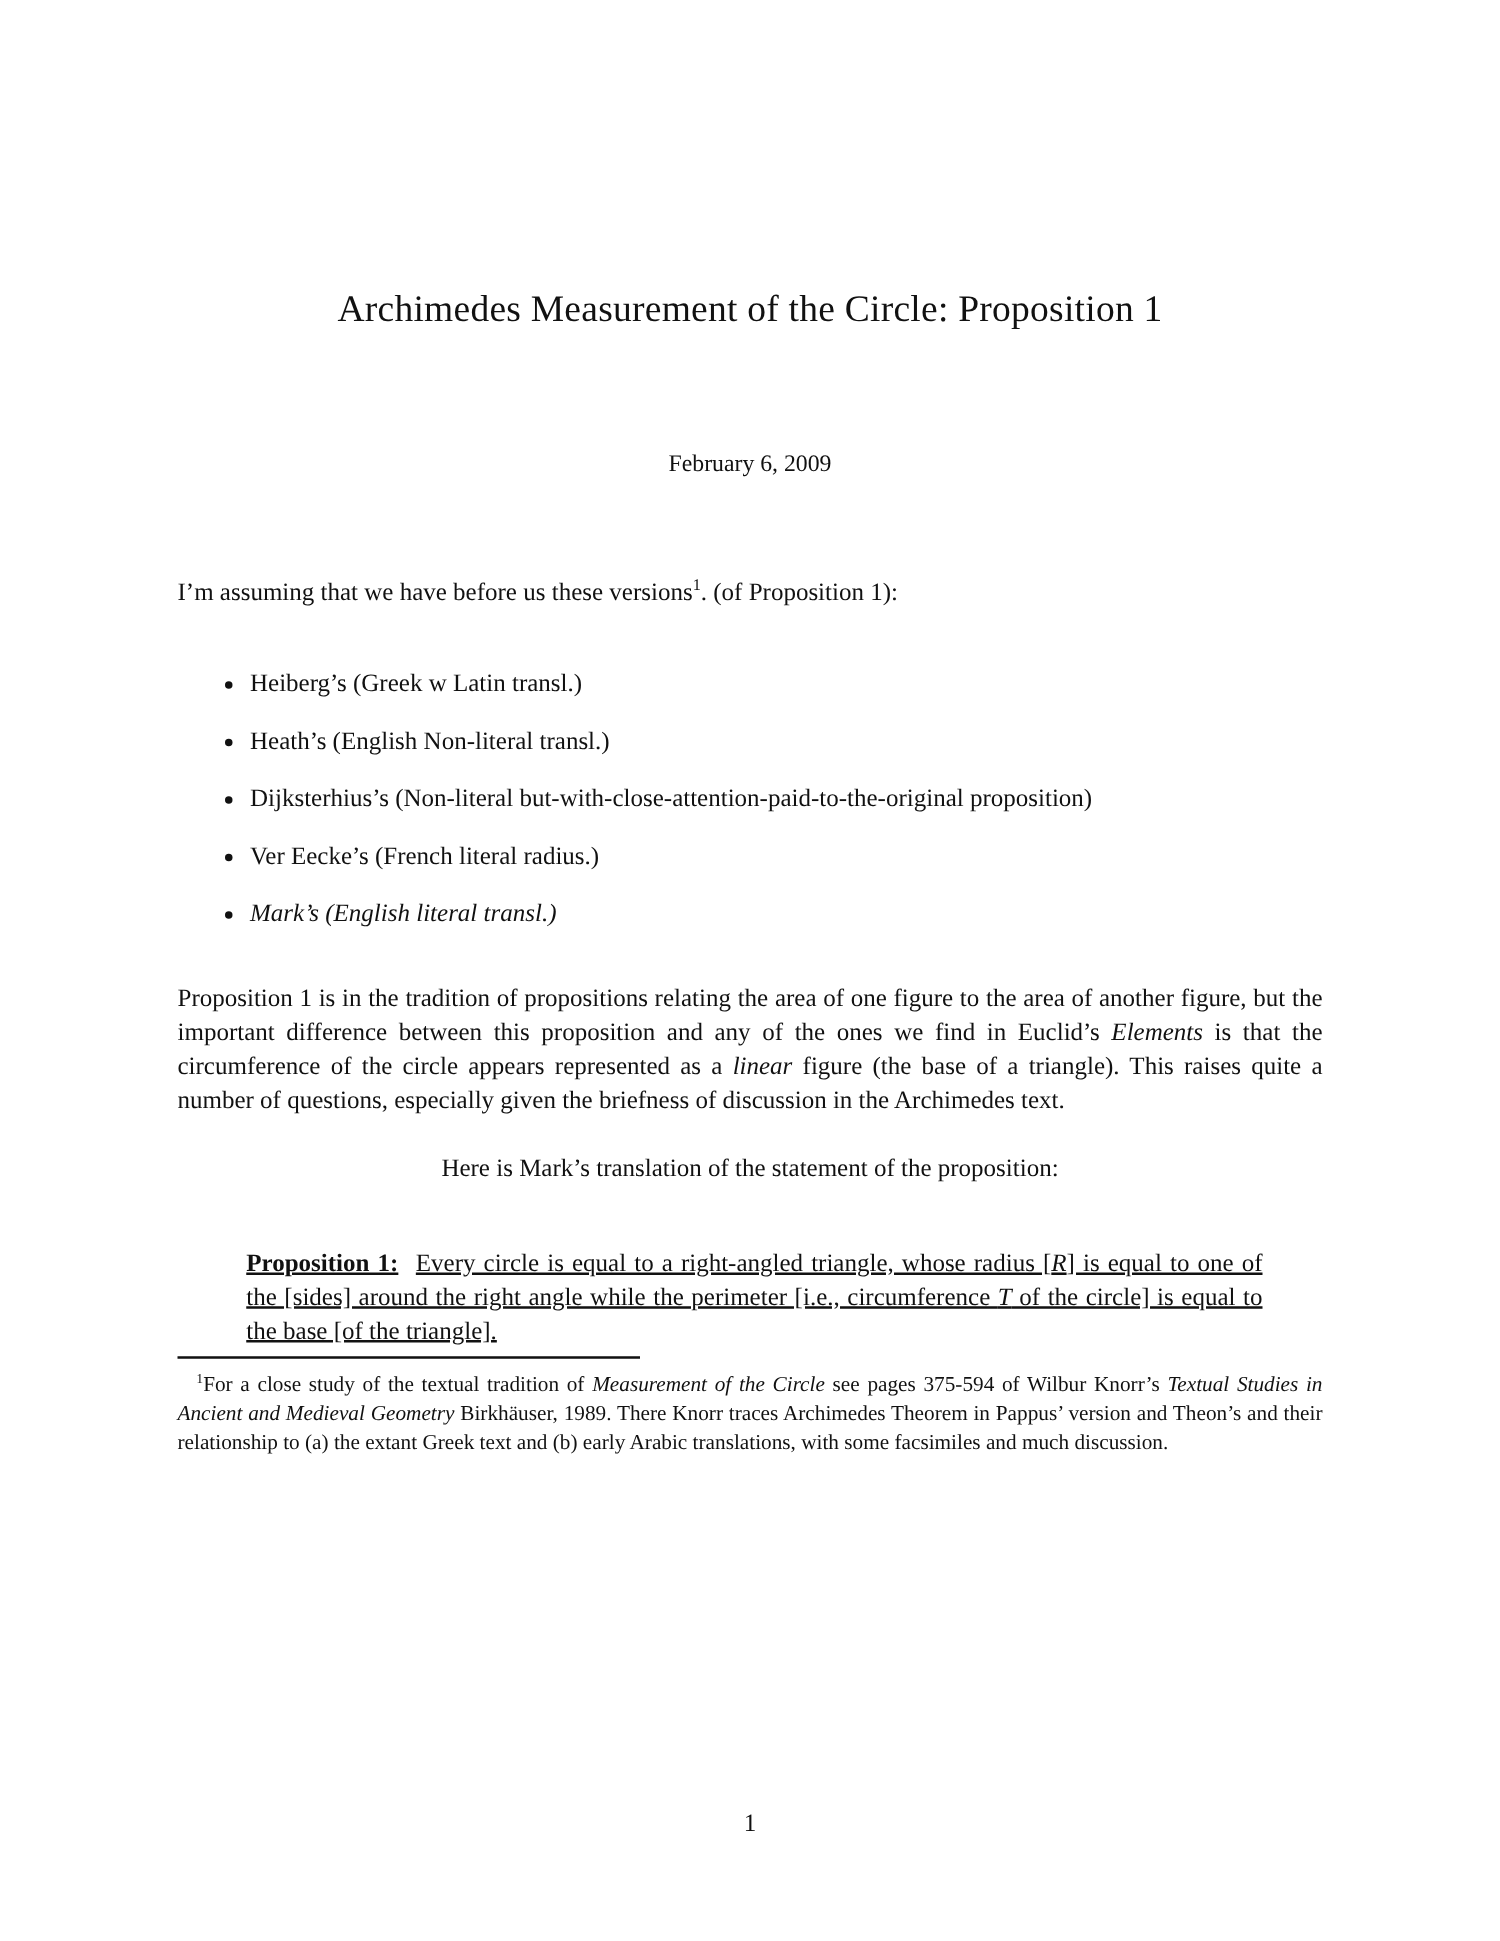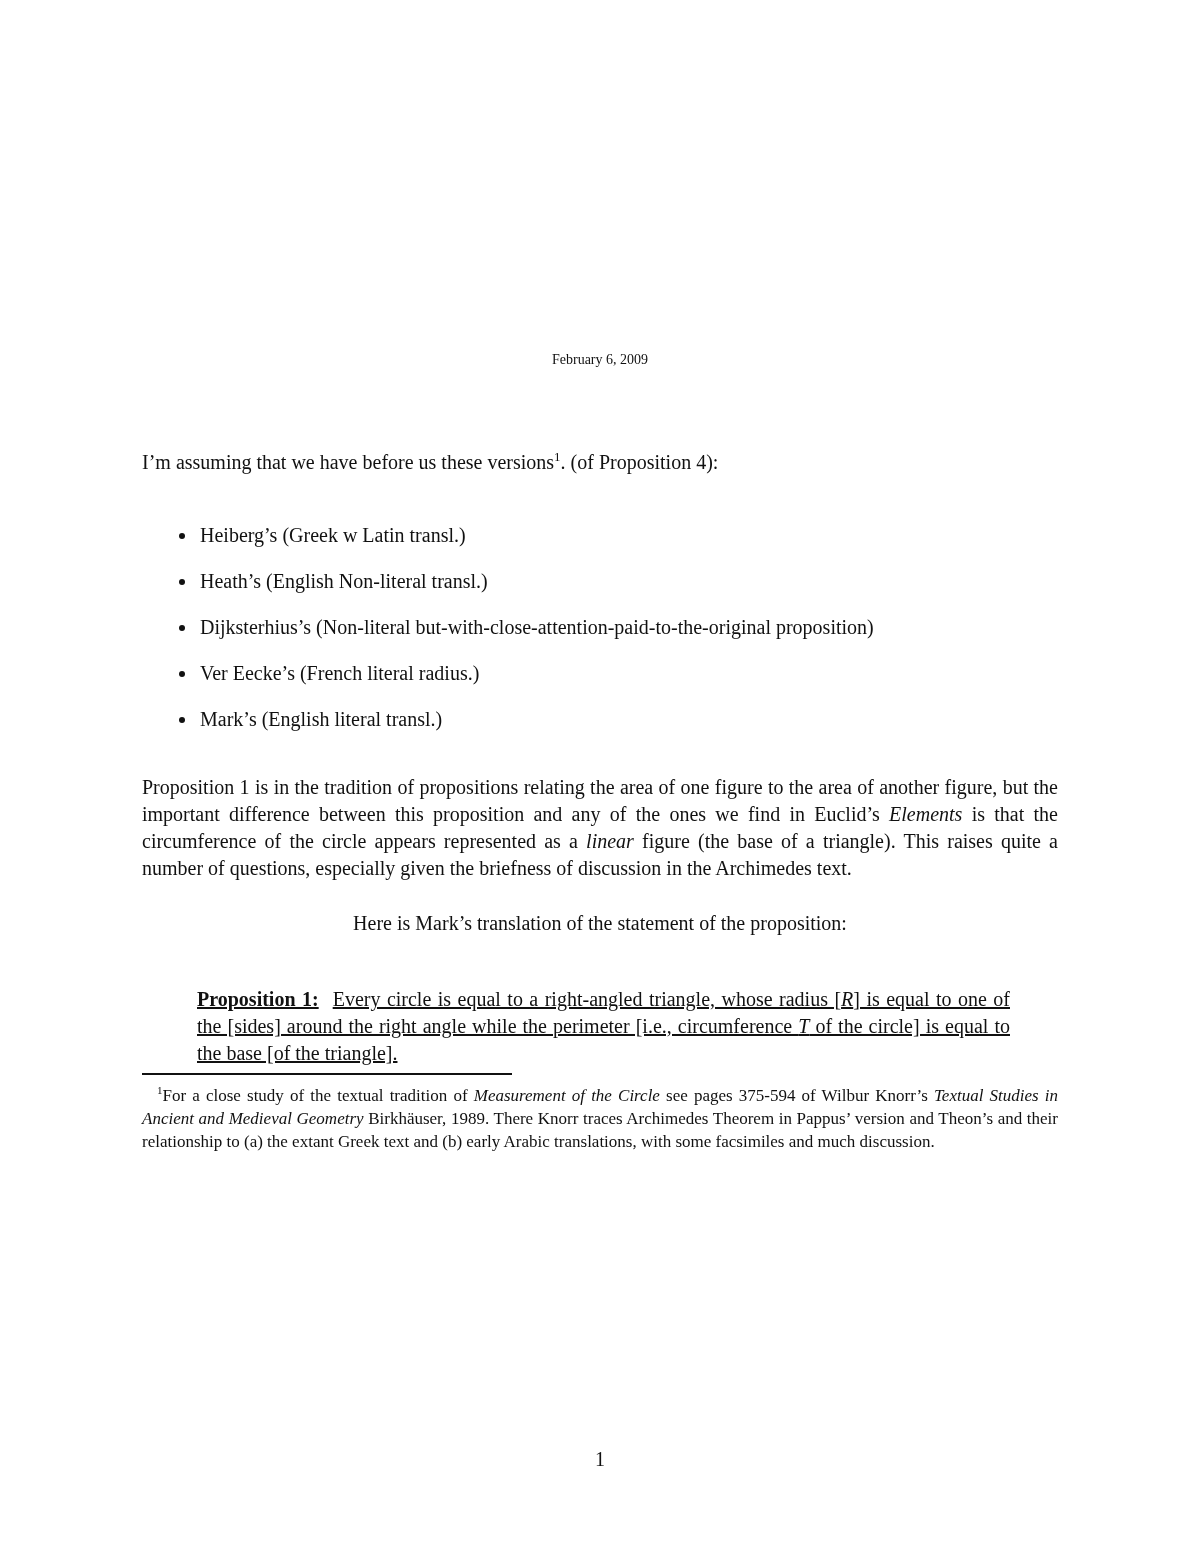--- a/index.html
+++ b/index.html
@@ -21,43 +21,43 @@
   }
   .doc-title {
     margin: 0;
     font-size: 30px;
     line-height: 36px;
     font-weight: normal;
     text-align: center;
     letter-spacing: 0.2px;
   }
   .doc-date {
-    margin-top: 116px;
+    margin-top: 92px;
     text-align: center;
-    font-size: 14px;
+    font-size: 19px;
   }
   .intro-par {
     margin-top: 76px;
     text-align: left;
   }
   sup.fn-ref {
     font-size: 13px;
     line-height: 0;
     vertical-align: super;
   }
   ul.versions {
     margin: 46px 0 0 0;
     padding: 0 0 0 56px;
     list-style: disc outside;
   }
   ul.versions li {
     margin: 0 0 19px 0;
     padding-left: 2px;
   }
-  ul.versions li:last-child { margin-bottom: 0; }
+  ul.versions li:last-child { margin-bottom: 0; font-style: italic; }
   .body-par {
     margin: 0;
     text-align: justify;
   }
   .par-tradition { margin-top: 41px; }
   .par-translation { margin-top: 28px; text-align: center; }
   .proposition {
     margin: 49px 48px 0 55px;
     text-align: justify;
     text-decoration: underline;
@@ -89,24 +89,25 @@
     text-align: center;
     font-size: 20px;
   }
   i { font-style: italic; margin-top: 48px; }
 </style>
 </head>
 <body>
 
 <div class="page">
 
+  <h1 class="doc-title">Archimedes Measurement of the Circle: Proposition 1</h1>
 
   <div class="doc-date">February 6, 2009</div>
 
-  <p class="intro-par"><span>I’m assuming that we have before us these versions</span><sup class="fn-ref">1</sup><span>. (of Proposition 4):</span></p>
+  <p class="intro-par"><span>I’m assuming that we have before us these versions</span><sup class="fn-ref">1</sup><span>. (of Proposition 1):</span></p>
 
   <ul class="versions">
     <li>Heiberg’s (Greek w Latin transl.)</li>
     <li>Heath’s (English Non-literal transl.)</li>
     <li>Dijksterhius’s (Non-literal but-with-close-attention-paid-to-the-original proposition)</li>
     <li>Ver Eecke’s (French literal radius.)</li>
     <li>Mark’s (English literal transl.)</li>
   </ul>
 
   <p class="body-par par-tradition"><span>Proposition 1 is in the tradition of propositions relating the area of one figure to the area of another figure, but the important difference between this proposition and any of the ones we find in Euclid’s </span><i>Elements</i><span> is that the circumference of the circle appears represented as a </span><i>linear</i><span> figure (the base of a triangle). This raises quite a number of questions, especially given the briefness of discussion in the Archimedes text.</span></p>

